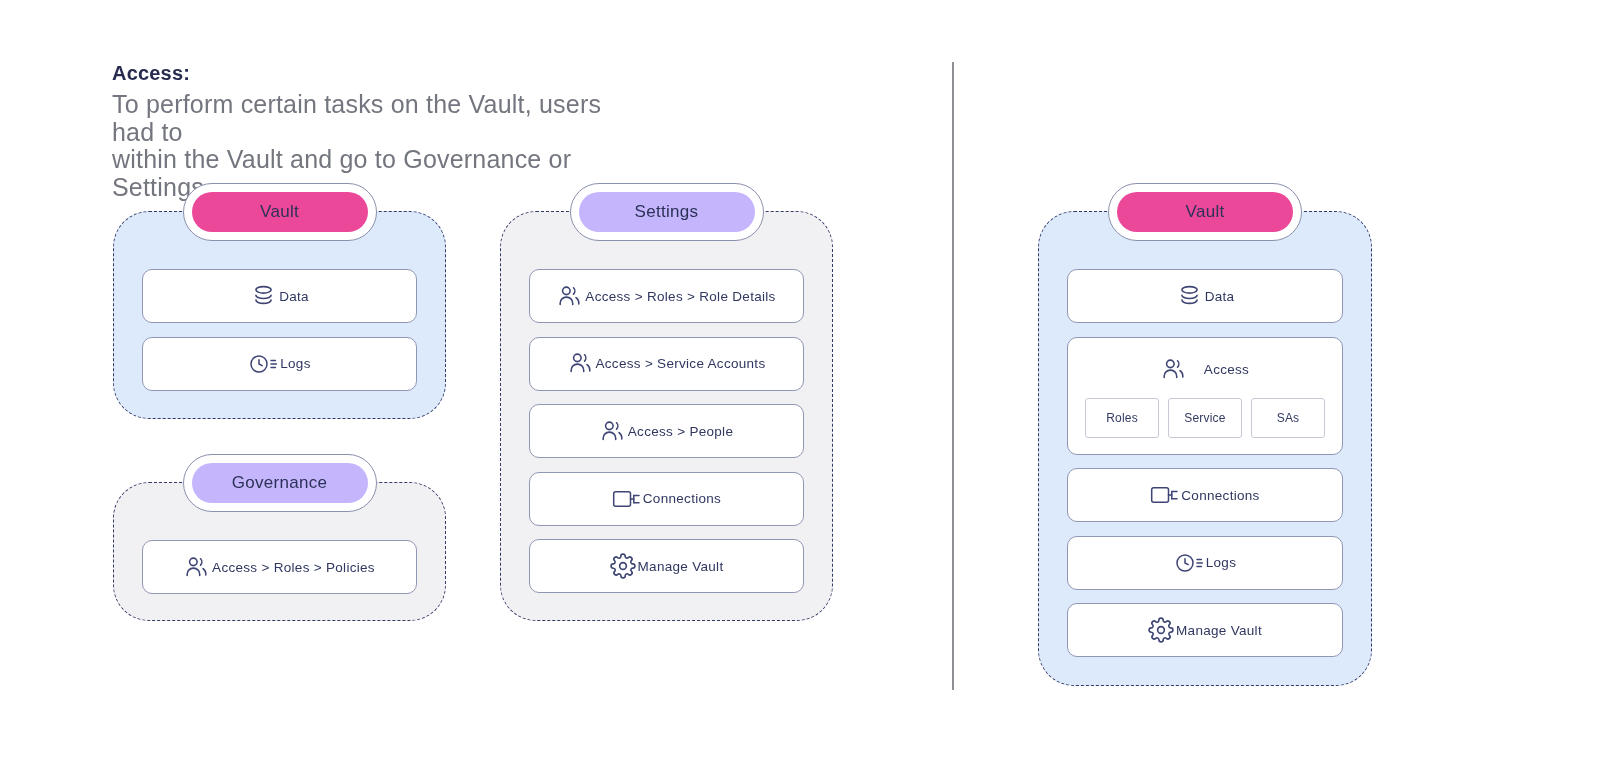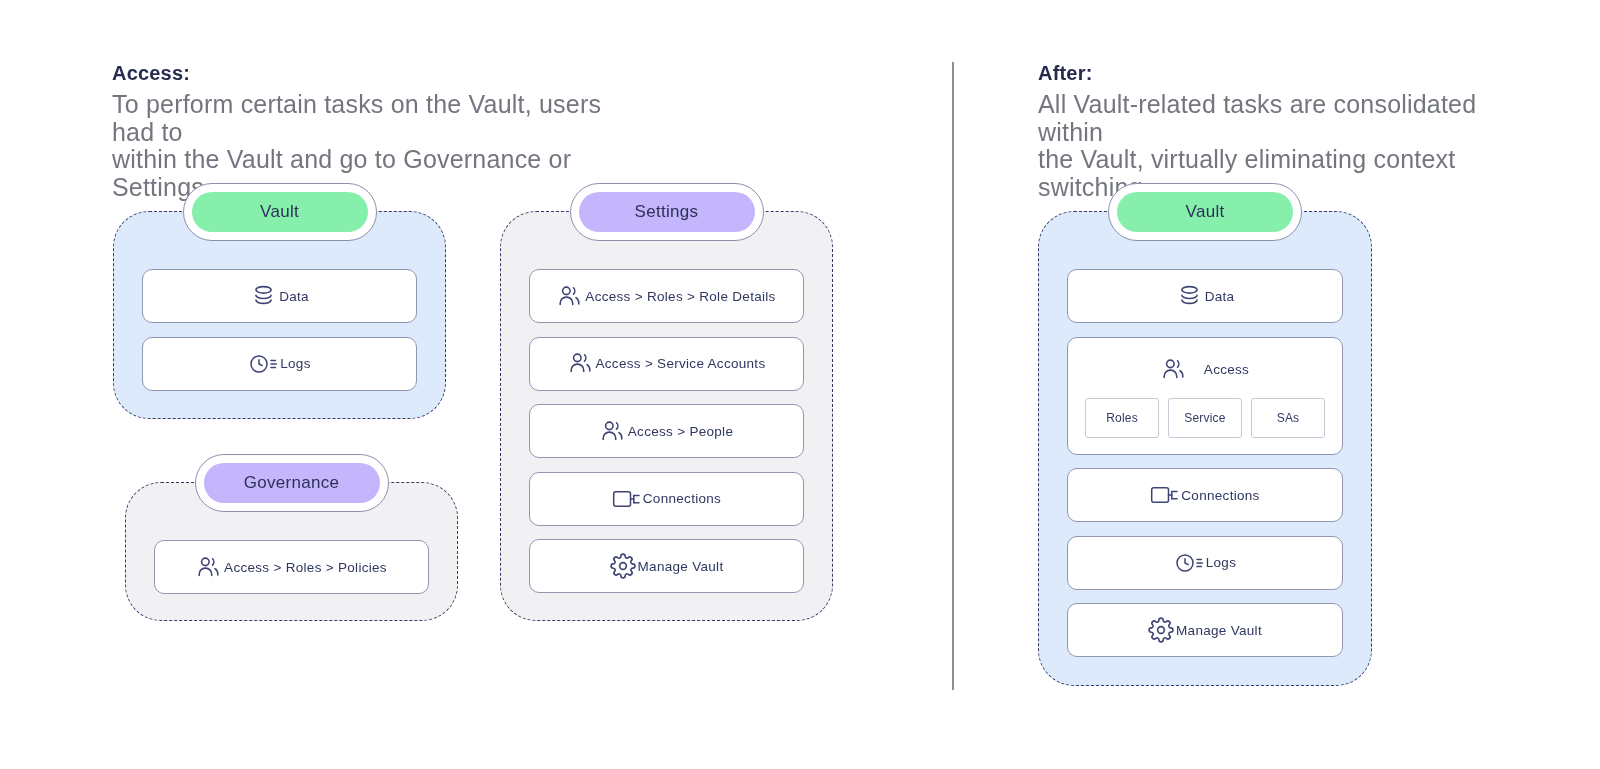--- a/index.html
+++ b/index.html
@@ -16,63 +16,56 @@
   
   .panel{position:absolute;border:1.5px dashed #343a68;border-radius:36px;box-sizing:border-box;}
   .panel.blue{background:#ddeafc;}
   .panel.gray{background:#f1f1f3;}
   
   .pill{position:absolute;top:-29px;left:50%;transform:translateX(-50%);
     width:194px;height:58px;background:#ffffff;border:1.5px solid #8b90ac;
     border-radius:29px;box-sizing:border-box;}
   .pill-inner{position:absolute;inset:8px;border-radius:21px;display:flex;
     align-items:center;justify-content:center;font-size:17px;color:#2c3257;letter-spacing:.3px;}
-  .pill-inner.blue{background:#86efac;}
+  .pill-inner.blue{background:#ec4899;}
   .pill-inner.gray{background:#c4b5fd;}
   
   .cards{position:absolute;left:28px;right:28px;top:57px;display:flex;flex-direction:column;gap:13.5px;}
   .card{background:#ffffff;border:1px solid #9196b3;border-radius:10px;height:54px;
     display:flex;align-items:center;justify-content:center;gap:2px;box-sizing:border-box;flex:none;}
   .card .label{font-size:13.5px;color:#303760;letter-spacing:.3px;}
   .card .icon{display:flex;align-items:center;justify-content:center;}
   .card .icon svg{stroke:#3e4473;fill:none;stroke-width:1.5;stroke-linecap:round;stroke-linejoin:round;}
   .card.tall{height:118px;flex-direction:column;gap:0;justify-content:flex-start;padding-top:15px;}
   .tall-row{display:flex;align-items:center;gap:17px;height:33px;text-align:right;}
   .sub-row{display:flex;gap:9px;margin-top:12px;}
   .sub-box{width:74px;height:40px;border:1px solid #c6c9d6;border-radius:3px;background:#ffffff;
     display:flex;align-items:center;justify-content:center;font-size:12px;color:#333a63;
     box-sizing:border-box;letter-spacing:.2px;}
   
   #vault-before{left:113px;top:211px;width:333px;height:208px;}
-  #governance{left:125px;top:482px;width:333px;height:139px;}
+  #governance{left:113px;top:482px;width:333px;height:139px;}
   #settings{left:500px;top:211px;width:333px;height:410px;}
   #vault-after{left:1038px;top:211px;width:334px;height:475px;}
   #note-before{left:112px;}
   #note-after{left:1038px;}
 </style>
 </head>
 <body>
 
 <div class="canvas">
 
   <div class="note" id="note-before">
     <div class="note-heading">Access:</div>
     <div class="note-body">
       <span>To perform certain tasks on the Vault, users had to</span><br>
       <span>within the Vault and go to Governance or Settings.</span>
     </div>
   </div>
 
-  <div class="note" id="note-after">
-    <div class="note-heading">After:</div>
-    <div class="note-body">
-      <span>All Vault-related tasks are consolidated within</span><br>
-      <span>the Vault, virtually eliminating context switching.</span>
-    </div>
-  </div>
 
   <div class="divider"></div>
 
   <div class="panel blue" id="vault-before">
     <div class="pill">
       <div class="pill-inner blue">Vault</div>
     </div>
     <div class="cards">
       <div class="card">
         <span class="icon">

